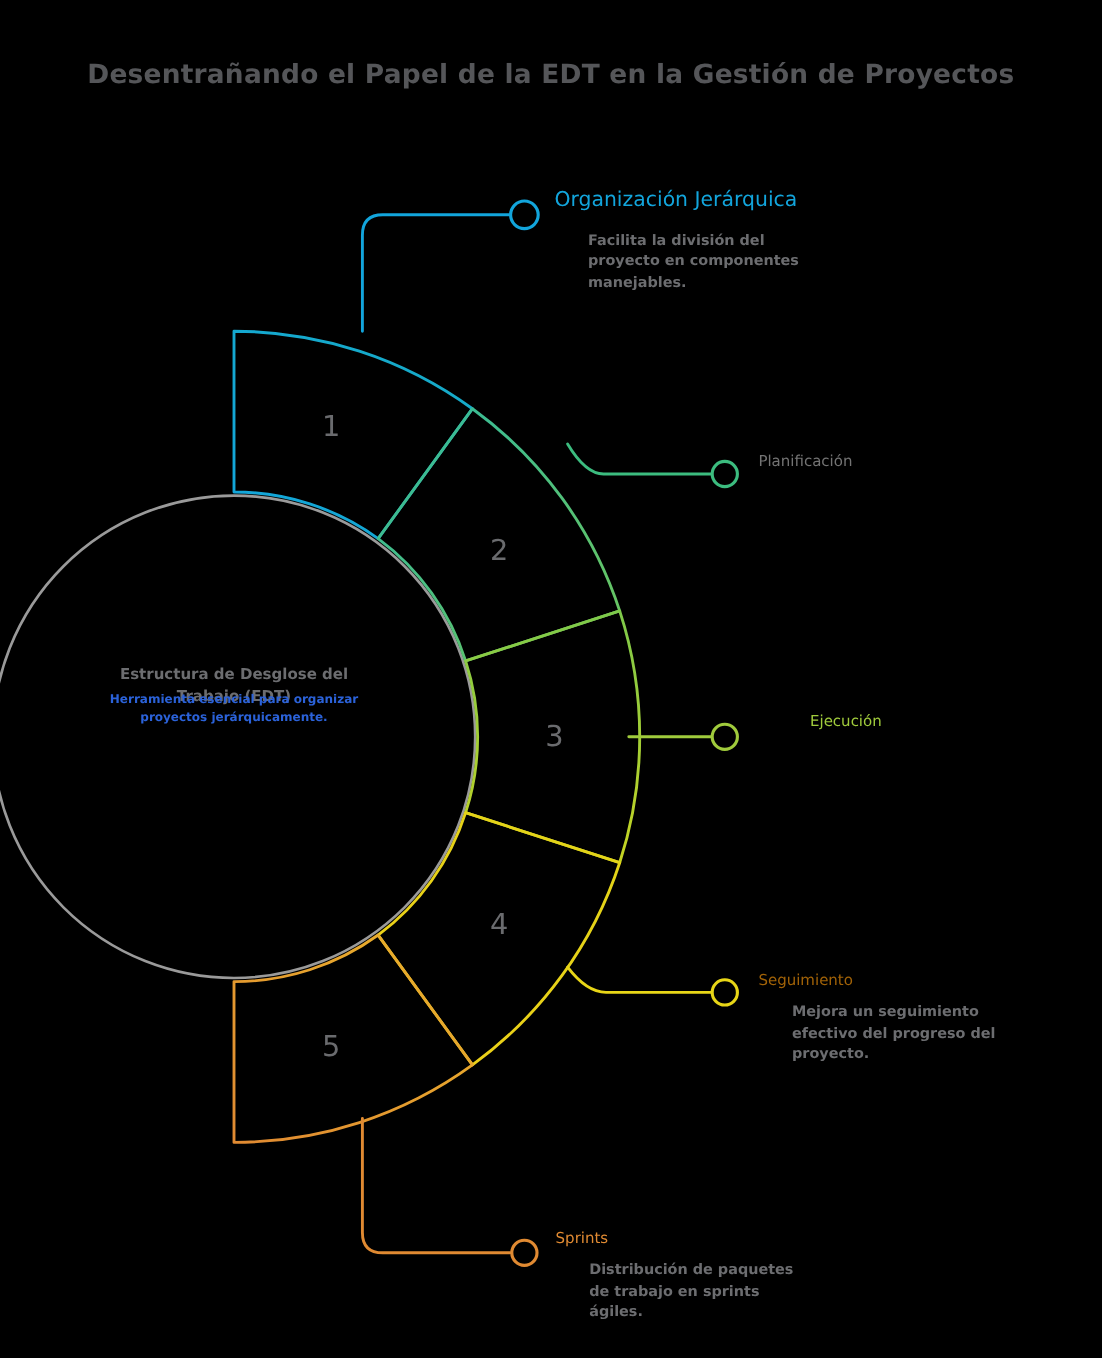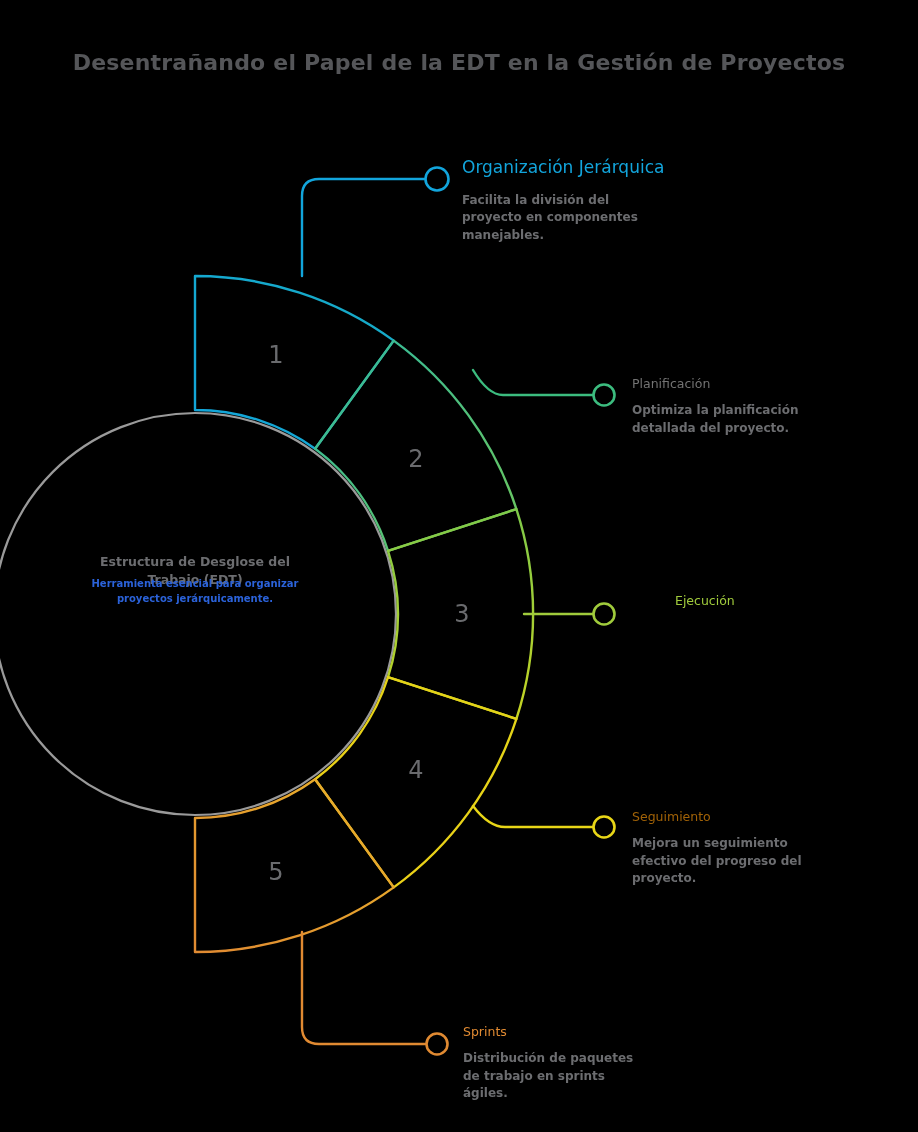--- a/index.html
+++ b/index.html
@@ -21,21 +21,21 @@
     position:absolute;left:75px;top:553px;width:240px;text-align:center;
     font-size:12.5px;font-weight:bold;color:#6c6d70;line-height:1.45;
   }
   .center-sub{
     position:absolute;left:78px;top:576px;width:234px;text-align:center;
     font-size:10px;font-weight:bold;color:#2b62d9;line-height:1.5;
   }
 
   .label{position:absolute;}
   .label .head{font-weight:normal;line-height:1.22;}
-  .label .desc{font-size:12px;color:#6c6d70;line-height:1.45;font-weight:bold;}
+  .label .desc{font-size:12px;color:#6c6d70;line-height:1.45;font-weight:bold;margin-left:28px;}
 
   .label.big .head{font-size:17px;}
   .label.big .desc{margin-top:14px;}
   .label.sm .head{font-size:12.5px;}
   .label.sm .desc{margin-top:11px;}
 
   .seg-num{
     position:absolute;font-size:24px;color:#6a6b6e;font-weight:400;
     transform:translate(-50%,-50%);
   }
@@ -138,21 +138,20 @@
   <div class="seg-num" style="left:416px;top:770px;">4</div>
   <div class="seg-num" style="left:276px;top:872px;">5</div>
 
   <div class="label big" style="left:462px;top:157px;width:210px;">
     <div class="head" style="color:#12a5dc">Organización Jerárquica</div>
     <div class="desc" style="width:185px">Facilita la división del proyecto en componentes manejables.</div>
   </div>
 
   <div class="label sm" style="left:632px;top:376px;width:220px;">
     <div class="head" style="color:#737373">Planificación</div>
-    <div class="desc" style="width:178px">Optimiza la planificación detallada del proyecto.</div>
   </div>
 
   <div class="label sm" style="left:675px;top:593px;width:220px;">
     <div class="head" style="color:#a0cb3c">Ejecución</div>
   </div>
 
   <div class="label sm" style="left:632px;top:809px;width:220px;">
     <div class="head" style="color:#a16207">Seguimiento</div>
     <div class="desc" style="width:170px">Mejora un seguimiento efectivo del progreso del proyecto.</div>
   </div>

